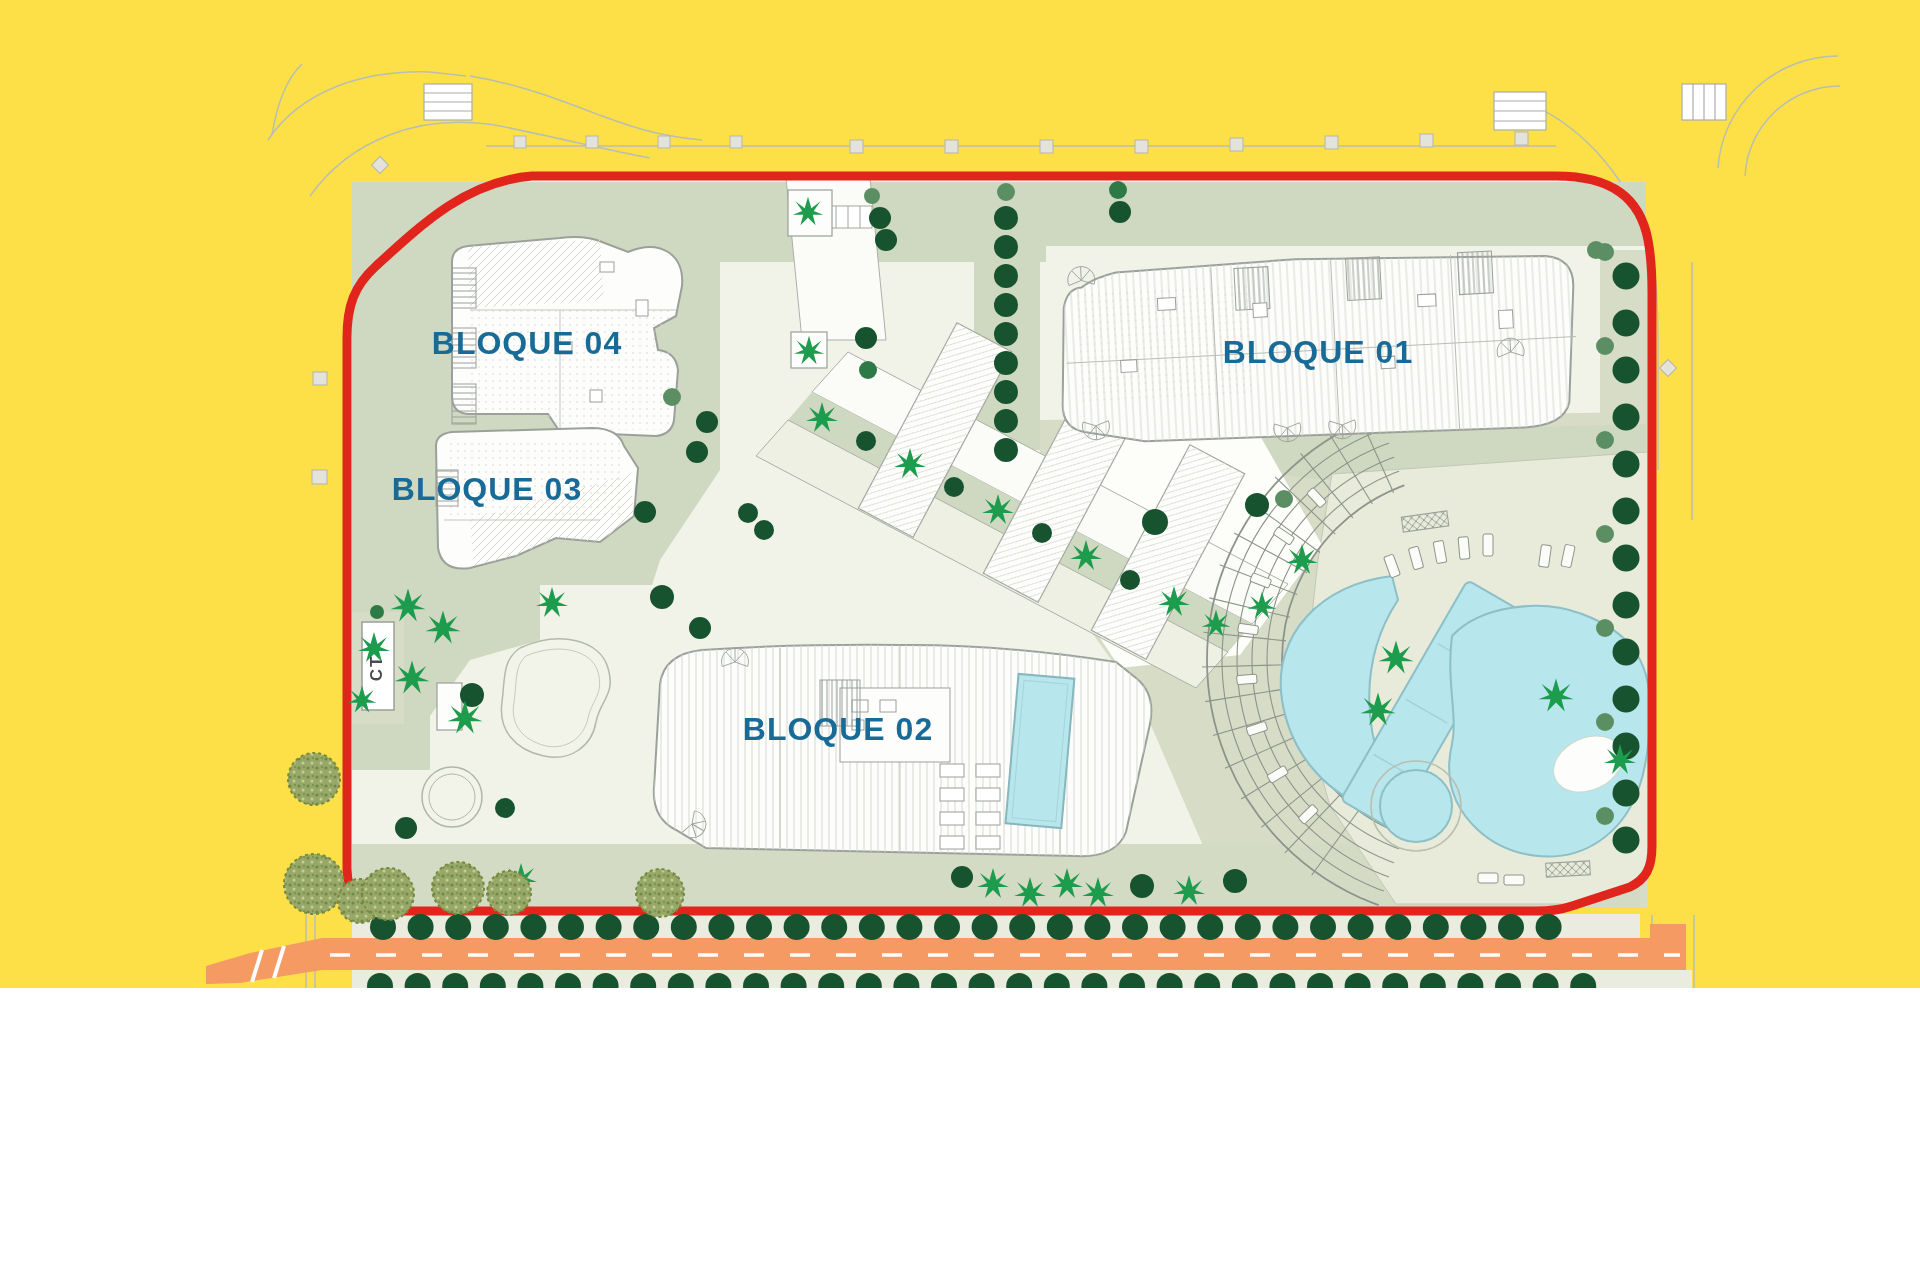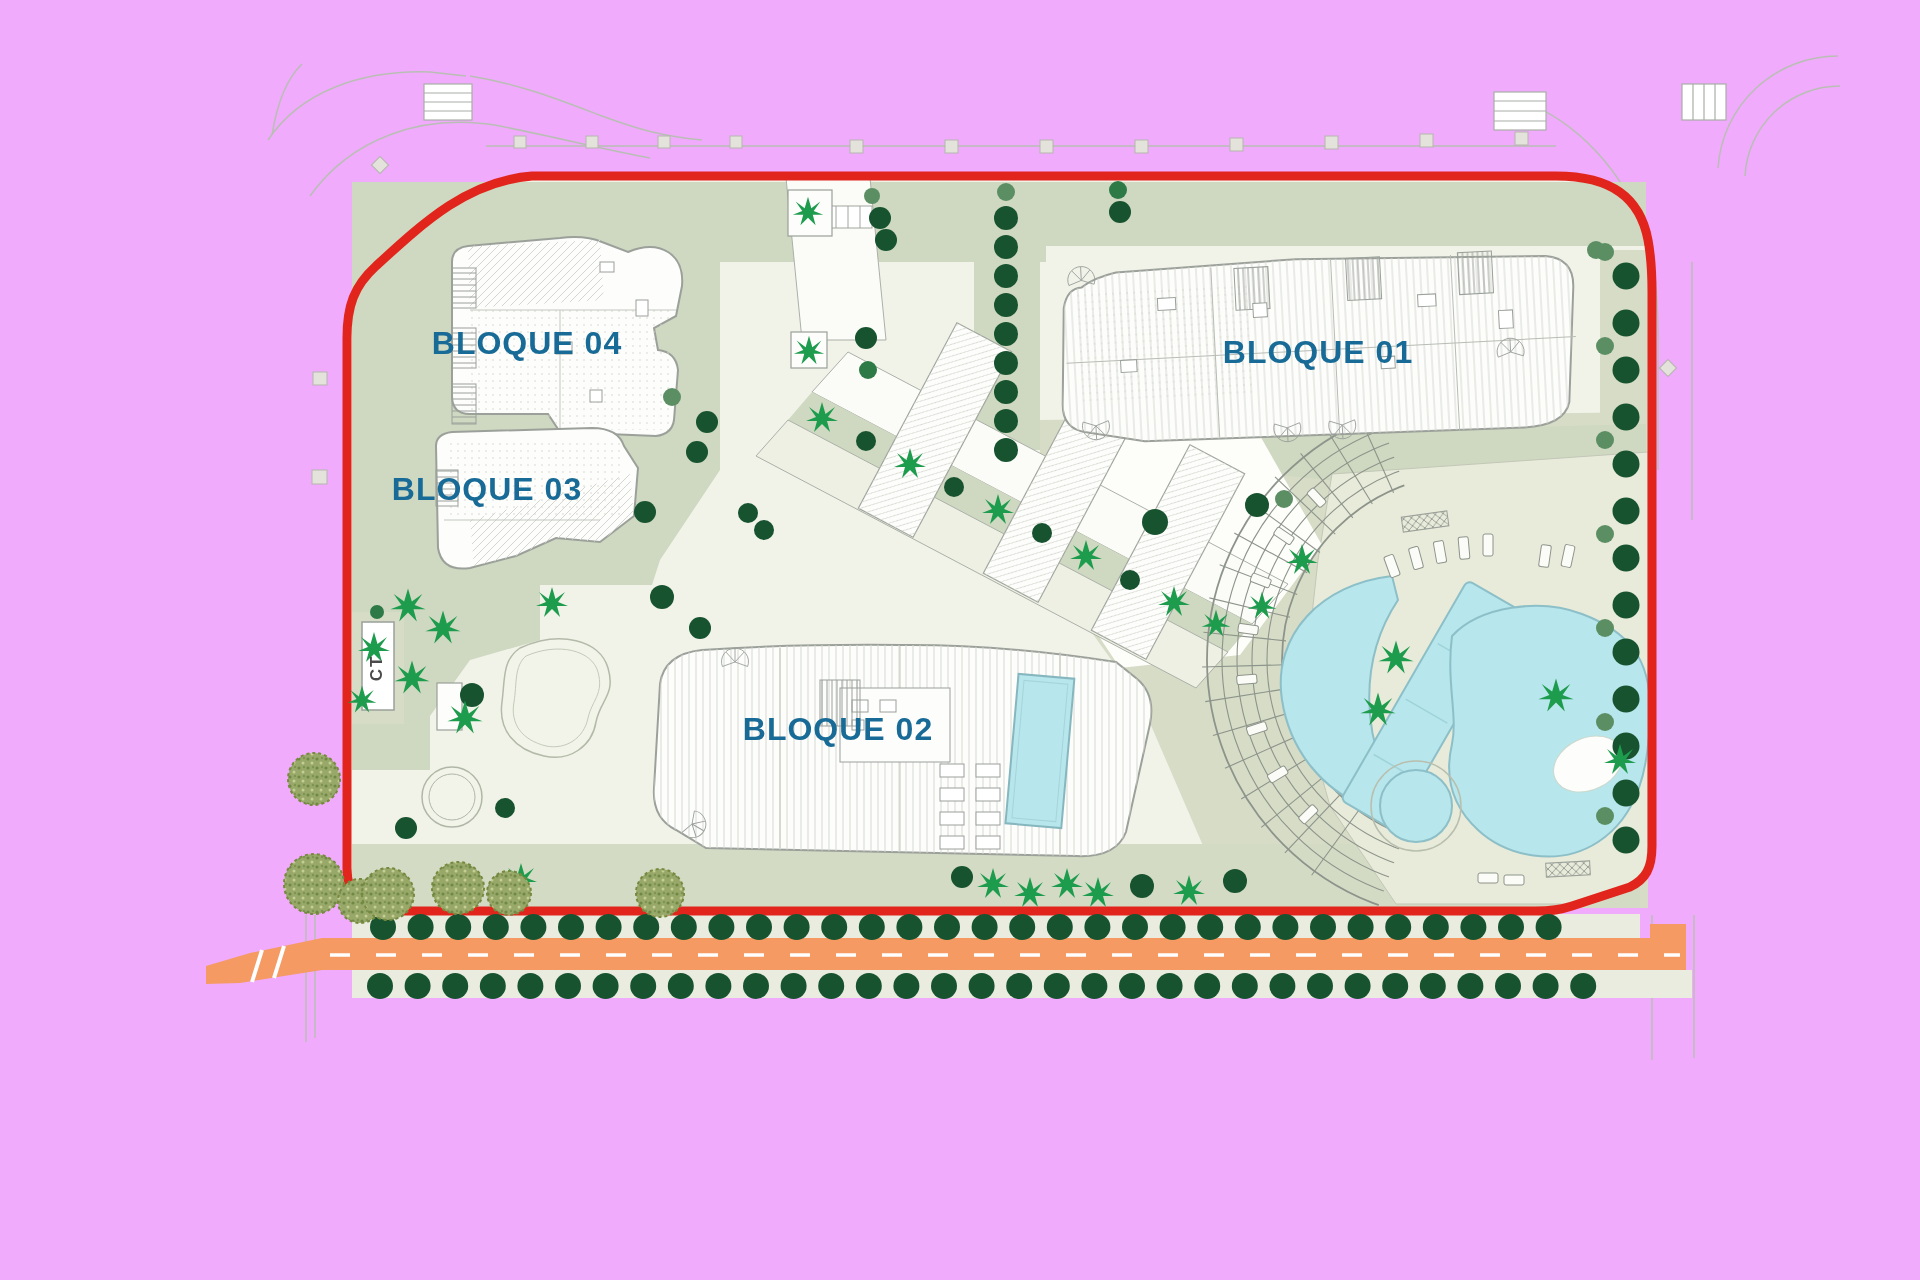--- a/index.html
+++ b/index.html
@@ -1,17 +1,17 @@
 <!DOCTYPE html>
 <html><head>
 <meta charset="utf-8">
 <title>Site Plan</title>
 <style>
   html,body{margin:0;padding:0;background:#ffffff;}
-  #stage{position:relative;width:1920px;height:1280px;background:#f0abfc;overflow:hidden;
+  #stage{position:relative;width:1920px;height:988px;background:#fde047;overflow:hidden;
          font-family:"Liberation Sans", sans-serif;}
   svg{position:absolute;left:0;top:0;}
   text.block-label{font-family:"Liberation Sans", sans-serif;font-weight:bold;font-size:32px;letter-spacing:1px;}
   text.ct-label{font-family:"Liberation Sans", sans-serif;font-weight:bold;font-size:17px;letter-spacing:2px;fill:#4a4a4a;}
 </style>
 </head>
 <body>
 
 <div id="stage">
 <svg width="1920" height="1280" viewBox="0 0 1920 1280">

